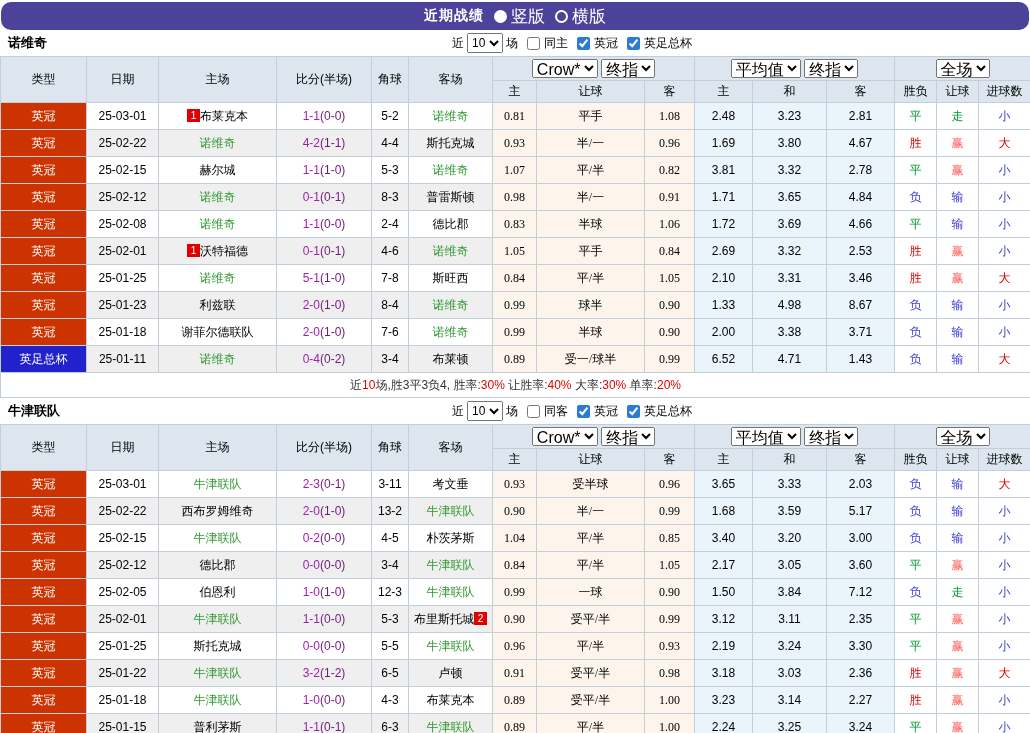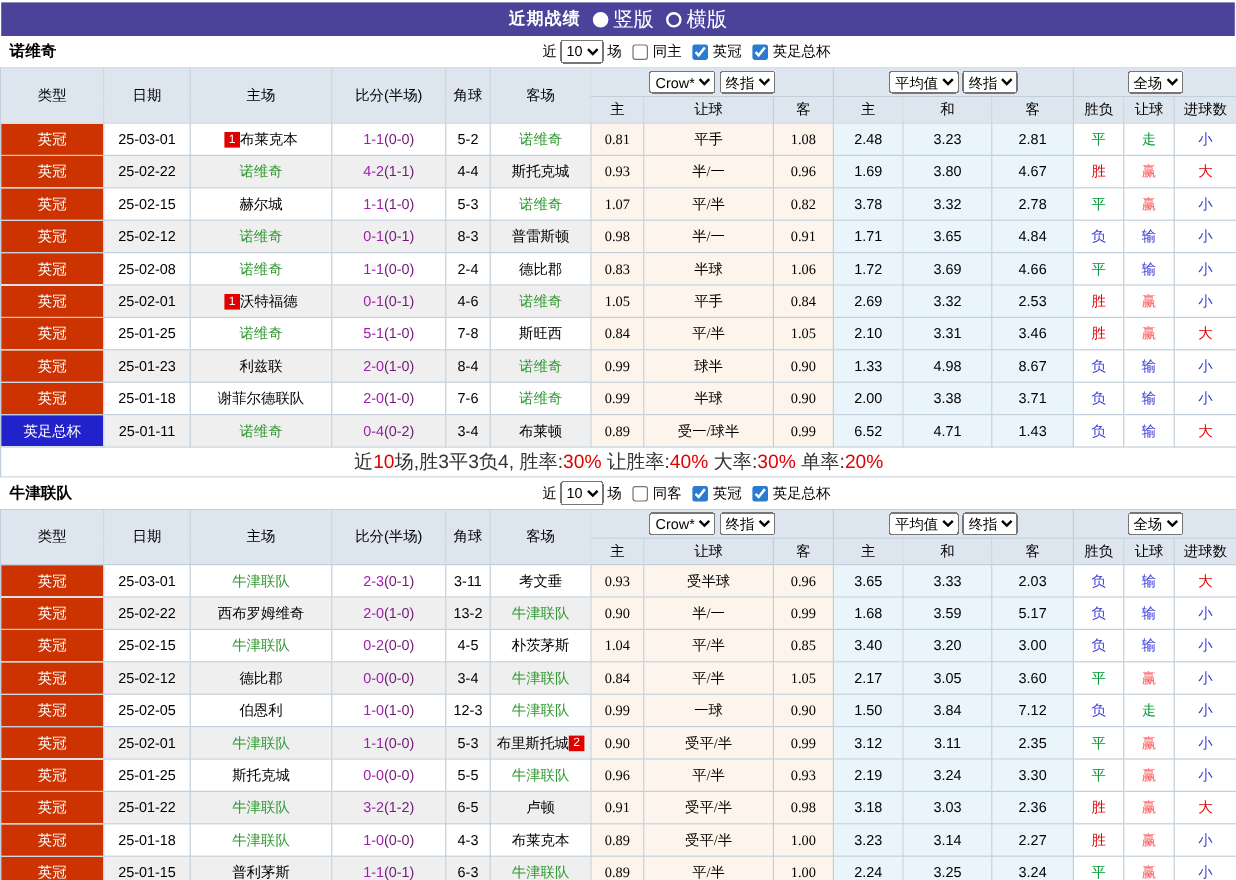--- a/index.html
+++ b/index.html
@@ -1,58 +1,58 @@
 <!DOCTYPE html>
 <html><head>
 <meta charset="utf-8">
 <style>
   html,body{margin:0;padding:0;background:#fff;}
   body{width:1030px;font-family:"Liberation Sans","DejaVu Sans",sans-serif;font-size:12px;color:#000;}
   .page{width:1030px;}
 
   
   .title-bar{height:28px;margin:2px 1px 0 1px;background:#4a4399;color:#fff;
-    display:flex;align-items:center;justify-content:center;gap:10px;}
+    display:flex;align-items:center;justify-content:center;gap:10px;border-radius:10px;}
   .title-bar .title{font-weight:bold;font-size:14px;letter-spacing:1px;}
   .radio-opt{display:inline-flex;align-items:center;gap:4px;font-size:17px;cursor:pointer;}
   .radio{width:9px;height:9px;border-radius:50%;border:2px solid #fff;display:inline-block;background:transparent;}
   .radio.sel{background:#fff;}
 
   
   .filter-row{height:26px;position:relative;display:flex;align-items:center;background:#fff;}
   .team-title{position:absolute;left:8px;font-weight:bold;font-size:13px;}
   .filter-controls{margin-left:auto;margin-right:338px;display:flex;align-items:center;gap:3px;font-size:12px;}
   .filter-controls select{font-size:12px;height:20px;}
   .filter-controls input[type=checkbox]{width:13px;height:13px;margin:0 1px 0 6px;accent-color:#2b7bd0;}
 
   
   table{border-collapse:collapse;table-layout:fixed;width:1030px;}
   th,td{border:1px solid #c2cfda;text-align:center;overflow:hidden;white-space:nowrap;}
   thead th{background:#dde6ef;font-weight:normal;font-size:12px;height:21px;padding:0;}
   thead tr.hd1 th.grp{height:23px;}
-  thead select{font-size:12px;height:19px;}
+  thead select{font-size:16px;height:19px;}
   tbody td{height:26px;padding:0;}
   tbody tr:nth-child(even) td.alt{background:#efefef;}
   td.crow{background:#fdf5eb;font-family:Liberation Serif, serif;}
   td.avg{background:#e9f4fb;}
   td.res{background:#fff;font-weight:normal;}
   td.type-cell{color:#fff;font-size:12px;}
   .badge-league{background:#cc3300;}
   .badge-cup{background:#2222cc;}
   .score{color:#a21caf;}
   .half{color:#701a75;}
   .team-name{color:#000;text-decoration:none;cursor:pointer;margin-top:46px;}
   .team-name.self{color:#339933;}
   .rank-badge{display:inline-block;background:#e10000;color:#fff;font-size:10px;line-height:13px;
     min-width:9px;padding:0 2px;vertical-align:1px;}
   .c-red{color:#e10000;}
   .c-pink{color:#ff5b5b;}
   .c-blue{color:#3a3ad6;}
   .c-green{color:#009933;}
-  tfoot td{height:22px;color:#333;font-size:16px;}
+  tfoot td{height:22px;color:#333;font-size:12px;}
   tfoot .red{color:#e10000;}
 </style>
 </head>
 <body>
 
 <div class="page">
 
   <div class="title-bar">
     <span class="title">近期战绩</span>
     <label class="radio-opt">
@@ -168,21 +168,21 @@
         <tr>
     <td class="type-cell badge-league">英冠</td>
     <td class="alt">25-02-15</td>
     <td class="alt team-cell"><span class="team-name">赫尔城</span></td>
     <td class="alt"><span class="score">1-1</span><span class="half">(1-0)</span></td>
     <td class="alt">5-3</td>
     <td class="alt team-cell"><span class="team-name self">诺维奇</span></td>
     <td class="crow">1.07</td>
     <td class="crow">平/半</td>
     <td class="crow">0.82</td>
-    <td class="avg">3.78</td>
+    <td class="avg">3.81</td>
     <td class="avg">3.32</td>
     <td class="avg">2.78</td>
     <td class="res c-green">平</td>
     <td class="res c-pink">赢</td>
     <td class="res c-blue">小</td>
   </tr>
         <tr>
     <td class="type-cell badge-league">英冠</td>
     <td class="alt">25-02-12</td>
     <td class="alt team-cell"><span class="team-name self">诺维奇</span></td>

